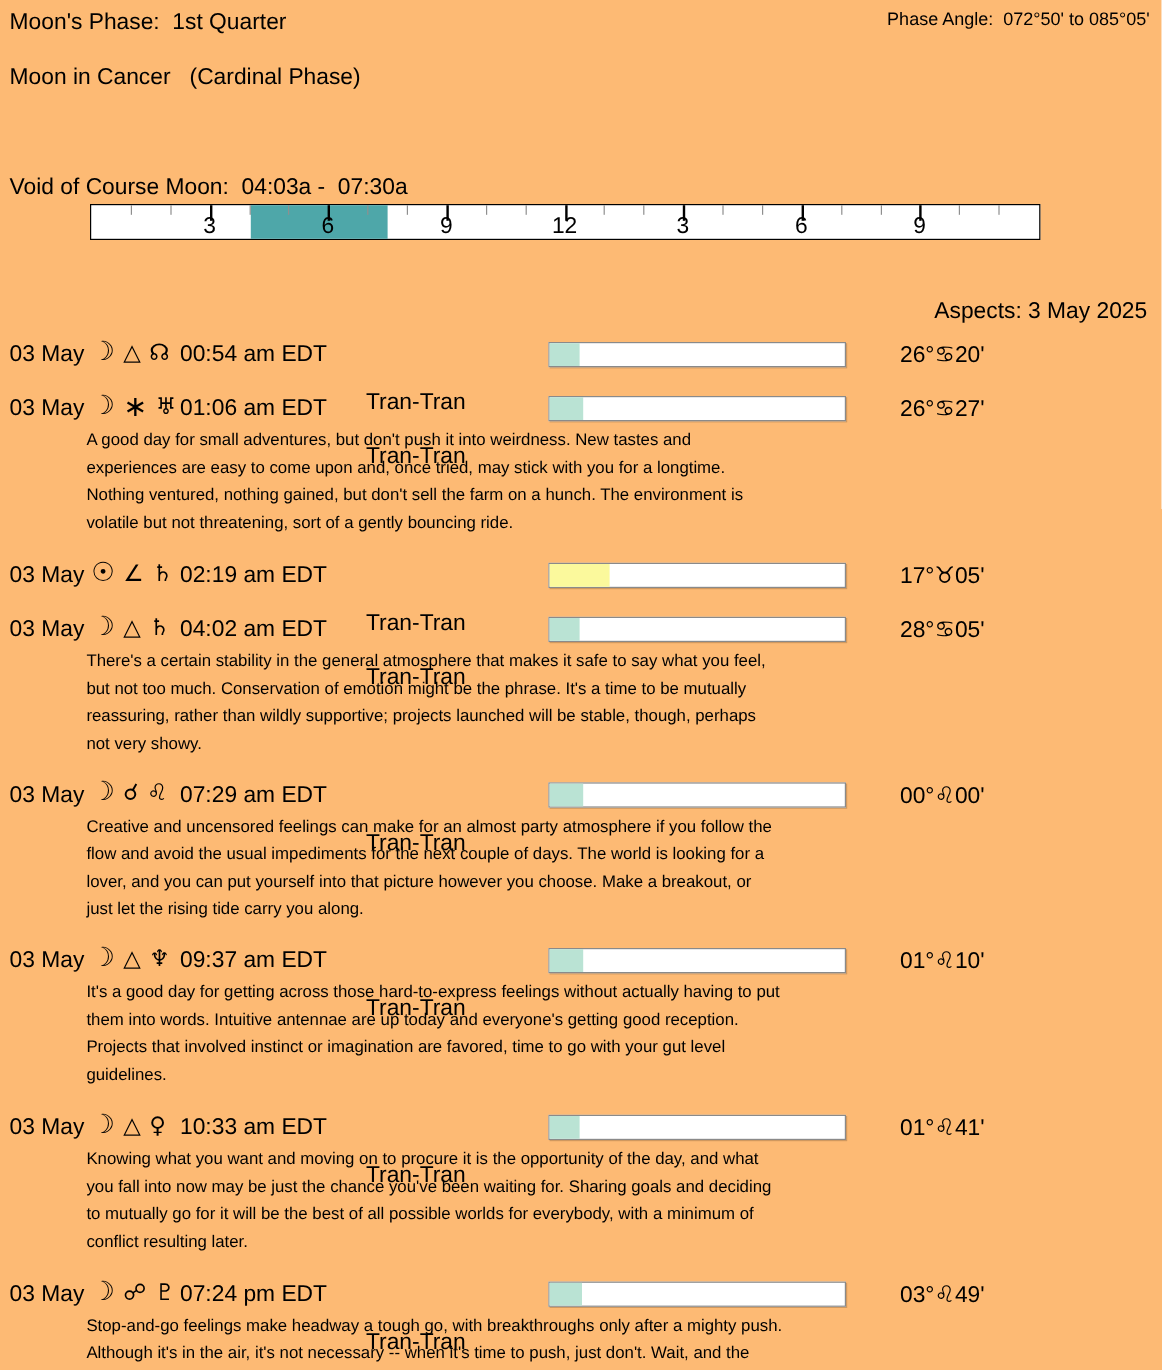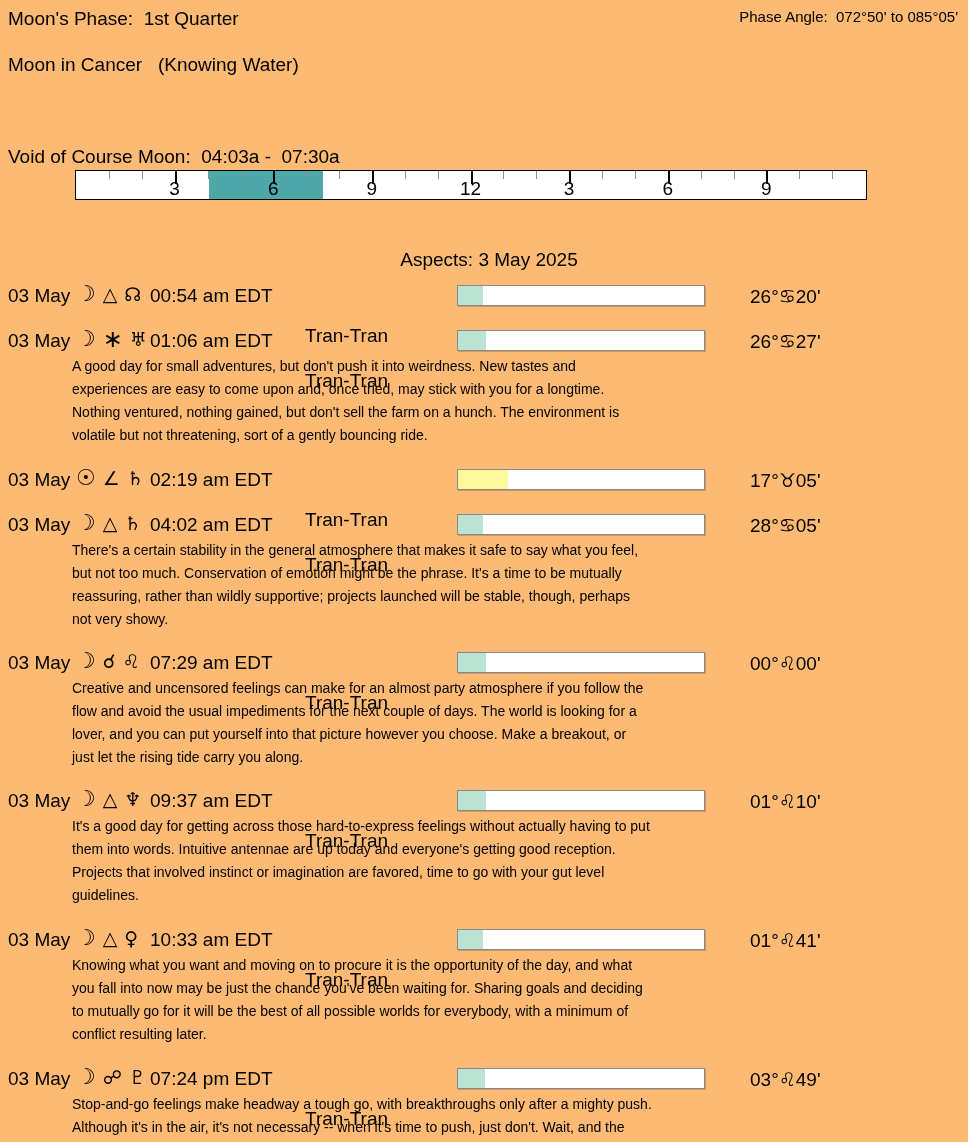--- a/index.html
+++ b/index.html
@@ -1,21 +1,21 @@
 <!DOCTYPE html>
 <html><head>
 <meta charset="utf-8">
 <style>
   html,body{margin:0;padding:0;background:#fff;}
   .page{position:relative;width:968px;height:1142px;background:#fdba74;overflow:hidden;
         font-family:"Liberation Sans",sans-serif;color:#000;}
   .abs{position:absolute;white-space:pre;}
   .hline{font-size:19px;}
   .phase-angle{font-size:15px;}
-  .aspects-title{font-size:19px;text-align:center;left:0;width:956px;padding-left:11px;}
+  .aspects-title{font-size:19px;text-align:right;left:0;width:956px;}
 
   
   .ruler{position:absolute;left:75px;top:170px;width:792px;height:30px;
          border:1.5px solid #000;background:#fff;box-sizing:border-box;}
   .ruler .hl{position:absolute;top:0;bottom:0;}
   .ruler .tick{position:absolute;top:0;width:1px;background:#8f8f8f;}
   .ruler .tick.major{width:2px;background:#000;}
   .ruler .rlabel{position:absolute;top:7px;width:34px;margin-left:-17px;
                  text-align:center;font-size:19px;}
 
@@ -39,21 +39,21 @@
 </style>
 </head>
 <body>
 
 <div class="page">
 
   <div class="abs hline" style="left:8px;top:8px;">Moon's Phase:  1st Quarter</div>
 
   <div class="abs phase-angle" style="right:10px;top:8px;text-align:center;">Phase Angle:  072°50' to 085°05'</div>
 
-  <div class="abs hline" style="left:8px;top:54px;">Moon in Cancer   (Knowing Water)</div>
+  <div class="abs hline" style="left:8px;top:54px;">Moon in Cancer   (Cardinal Phase)</div>
 
 
   <div class="abs hline" style="left:8px;top:146px;">Void of Course Moon:  04:03a -  07:30a</div>
 
   <div class="ruler" id="ruler">
       <div class="hl" style="left: 133.144px; width: 113.419px; background: rgb(78, 167, 169);"></div>
       <div class="tick" style="left: 32.875px; height: 8px;"></div>
       <div class="tick" style="left: 65.75px; height: 8px;"></div>
       <div class="tick major" style="left: 98.625px; height: 13px;"></div>
       <div class="rlabel" style="left: 98.625px;">3</div>

